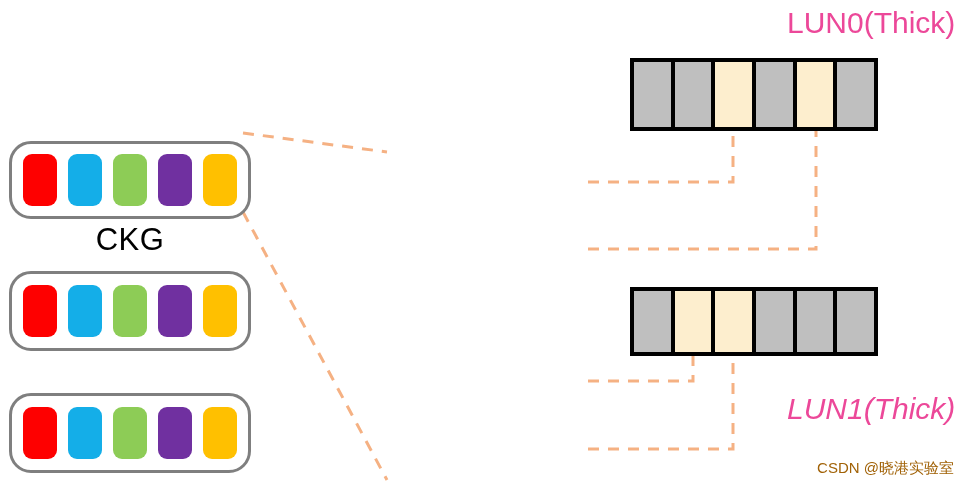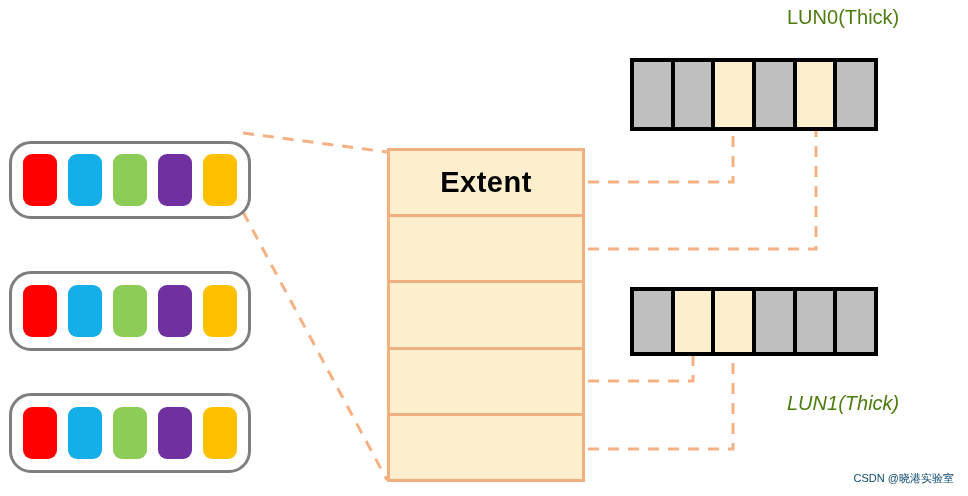--- a/index.html
+++ b/index.html
@@ -87,32 +87,32 @@
     display: flex;
     border: 4px solid #000000;
     background: #000000;
     gap: 4px;
   }
   .lun-cell {
     flex: 1 1 0;
   }
   .lun-label {
     position: absolute;
-    font-size: 20px;
-    color: #4d7c0f;
+    font-size: 30px;
+    color: #ec4899;
     white-space: nowrap;
   }
 
   
   .watermark {
     position: absolute;
     right: 14px;
-    bottom: 10px;
-    font-size: 11px;
-    color: #0c4a6e;
+    bottom: 18px;
+    font-size: 15px;
+    color: #a16207;
     white-space: nowrap;
   }
 </style>
 </head>
 <body>
 
 <div id="stage">
 
   <svg id="wires" viewBox="0 0 968 496" width="968" height="496">
     <g fill="none" stroke="#f5b183" stroke-width="3" stroke-dasharray="11 9" stroke-linecap="butt">
@@ -131,46 +131,38 @@
   </svg>
 
   <div class="ckg-box" id="ckg-group-1" style="left:9px; top:141px; width:242px; height:78px;">
     <span class="ckg-chunk" style="background:#fe0000"></span>
     <span class="ckg-chunk" style="background:#14aee8"></span>
     <span class="ckg-chunk" style="background:#8dcc56"></span>
     <span class="ckg-chunk" style="background:#7030a0"></span>
     <span class="ckg-chunk" style="background:#ffc000"></span>
   </div>
 
+  <div class="ckg-label" style="left:9px; top:222px;">CKG</div>
 
   <div class="ckg-box" id="ckg-group-2" style="left:9px; top:271px; width:242px; height:80px;">
     <span class="ckg-chunk" style="background:#fe0000"></span>
     <span class="ckg-chunk" style="background:#14aee8"></span>
     <span class="ckg-chunk" style="background:#8dcc56"></span>
     <span class="ckg-chunk" style="background:#7030a0"></span>
     <span class="ckg-chunk" style="background:#ffc000"></span>
   </div>
 
   <div class="ckg-box" id="ckg-group-3" style="left:9px; top:393px; width:242px; height:80px;">
     <span class="ckg-chunk" style="background:#fe0000"></span>
     <span class="ckg-chunk" style="background:#14aee8"></span>
     <span class="ckg-chunk" style="background:#8dcc56"></span>
     <span class="ckg-chunk" style="background:#7030a0"></span>
     <span class="ckg-chunk" style="background:#ffc000"></span>
   </div>
 
-  <div class="extent-stack">
-    <div class="extent-row">
-      <span class="extent-title">Extent</span>
-    </div>
-    <div class="extent-row"></div>
-    <div class="extent-row"></div>
-    <div class="extent-row"></div>
-    <div class="extent-row"></div>
-  </div>
 
   <div class="lun-label" style="left:787px; top:6px;">LUN0(Thick)</div>
 
   <div class="lun-bar" id="lun0-bar" style="left:630px; top:58px; width:248px; height:73px;">
     <span class="lun-cell" style="background:#bfbfbf"></span>
     <span class="lun-cell" style="background:#bfbfbf"></span>
     <span class="lun-cell" style="background:#fdeece"></span>
     <span class="lun-cell" style="background:#bfbfbf"></span>
     <span class="lun-cell" style="background:#fdeece"></span>
     <span class="lun-cell" style="background:#bfbfbf"></span>

